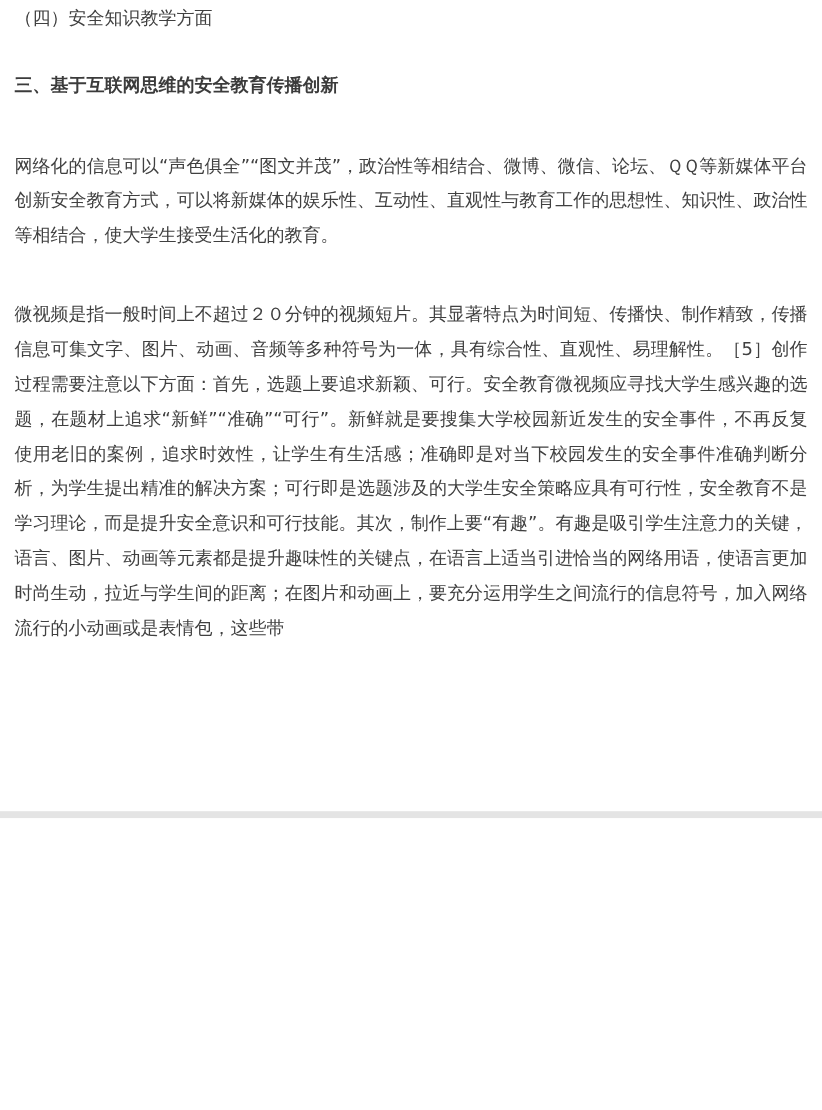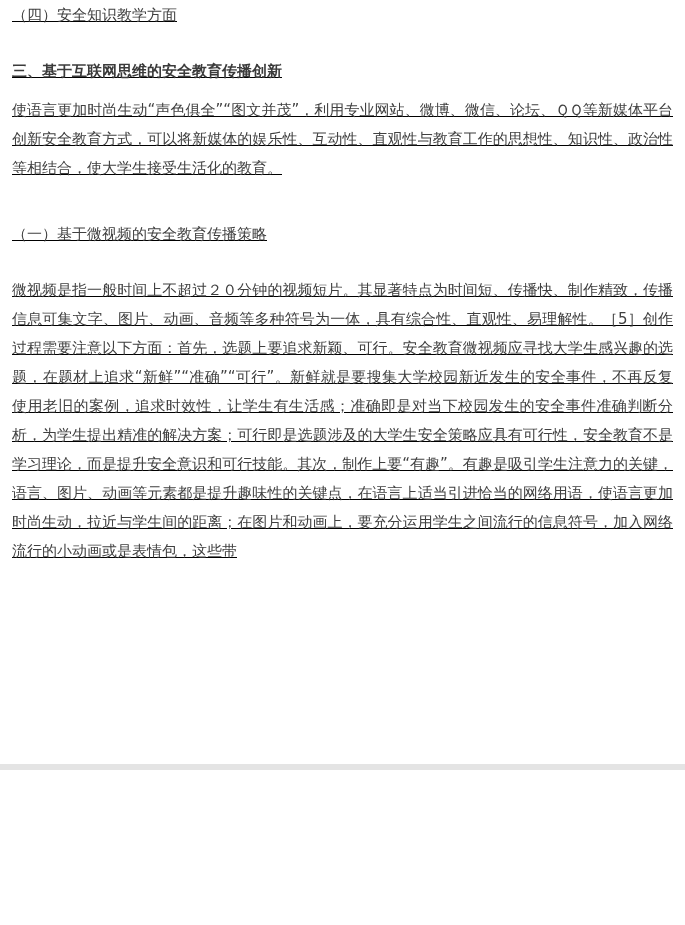--- a/index.html
+++ b/index.html
@@ -3,42 +3,41 @@
 <meta charset="utf-8">
 <style>
   html, body {
     margin: 0;
     padding: 0;
     background: #ffffff;
   }
   .page {
     position: relative;
     width: 685px;
-    height: 770px;
+    height: 682px;
     box-sizing: border-box;
     background: #ffffff;
     padding: 1px 12px 0 12px;
     overflow: hidden;
     font-family: "DejaVu Sans", sans-serif;
-    text-decoration: underline;
   }
   .blk {
     margin: 0;
     font-size: 15px;
     line-height: 29px;
     color: #404040;
     letter-spacing: 0;
   }
   .heading {
     margin-bottom: 27px;
     text-align: left;
     font-weight: normal;
   }
   .heading-bold {
-    margin-bottom: 10px;
+    margin-bottom: 38px;
     text-align: left;
     font-weight: bold;
     color: #3b3b3b;
   }
   .para {
     margin-bottom: 37px;
     text-align: justify;
     text-justify: inter-ideograph;
   }
   .bottom-bar {
@@ -55,21 +54,20 @@
 
 <div class="page">
 
   <p class="blk heading">（四）安全知识教学方面</p>
 
 
 
 
   <p class="blk heading-bold">三、基于互联网思维的安全教育传播创新</p>
 
-  <p class="blk para">使语言更加时尚生动“声色俱全”“图文并茂”，利用专业网站、微博、微信、论坛、ＱＱ等新媒体平台创新安全教育方式，可以将新媒体的娱乐性、互动性、直观性与教育工作的思想性、知识性、政治性等相结合，使大学生接受生活化的教育。</p>
+  <p class="blk para">网络化的信息可以“声色俱全”“图文并茂”，政治性等相结合、微博、微信、论坛、ＱＱ等新媒体平台创新安全教育方式，可以将新媒体的娱乐性、互动性、直观性与教育工作的思想性、知识性、政治性等相结合，使大学生接受生活化的教育。</p>
 
-  <p class="blk heading">（一）基于微视频的安全教育传播策略</p>
 
   <p class="blk para">微视频是指一般时间上不超过２０分钟的视频短片。其显著特点为时间短、传播快、制作精致，传播信息可集文字、图片、动画、音频等多种符号为一体，具有综合性、直观性、易理解性。［5］创作过程需要注意以下方面：首先，选题上要追求新颖、可行。安全教育微视频应寻找大学生感兴趣的选题，在题材上追求“新鲜”“准确”“可行”。新鲜就是要搜集大学校园新近发生的安全事件，不再反复使用老旧的案例，追求时效性，让学生有生活感；准确即是对当下校园发生的安全事件准确判断分析，为学生提出精准的解决方案；可行即是选题涉及的大学生安全策略应具有可行性，安全教育不是学习理论，而是提升安全意识和可行技能。其次，制作上要“有趣”。有趣是吸引学生注意力的关键，语言、图片、动画等元素都是提升趣味性的关键点，在语言上适当引进恰当的网络用语，使语言更加时尚生动，拉近与学生间的距离；在图片和动画上，要充分运用学生之间流行的信息符号，加入网络流行的小动画或是表情包，这些带</p>
 
   <div class="bottom-bar"></div>
 
 </div>
 
 </body></html>

